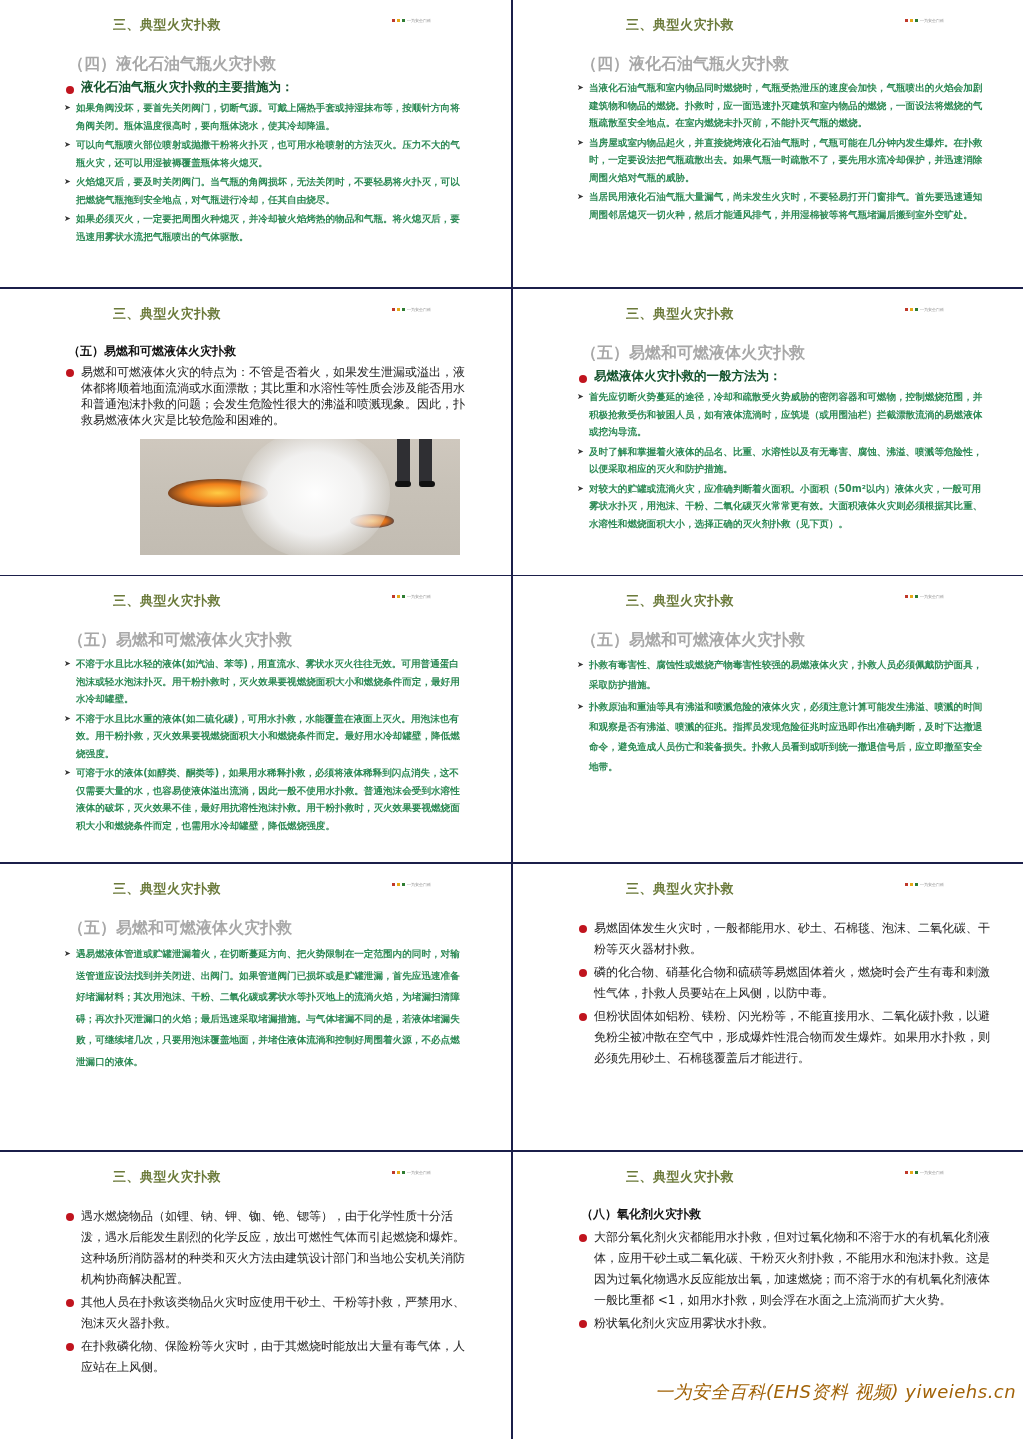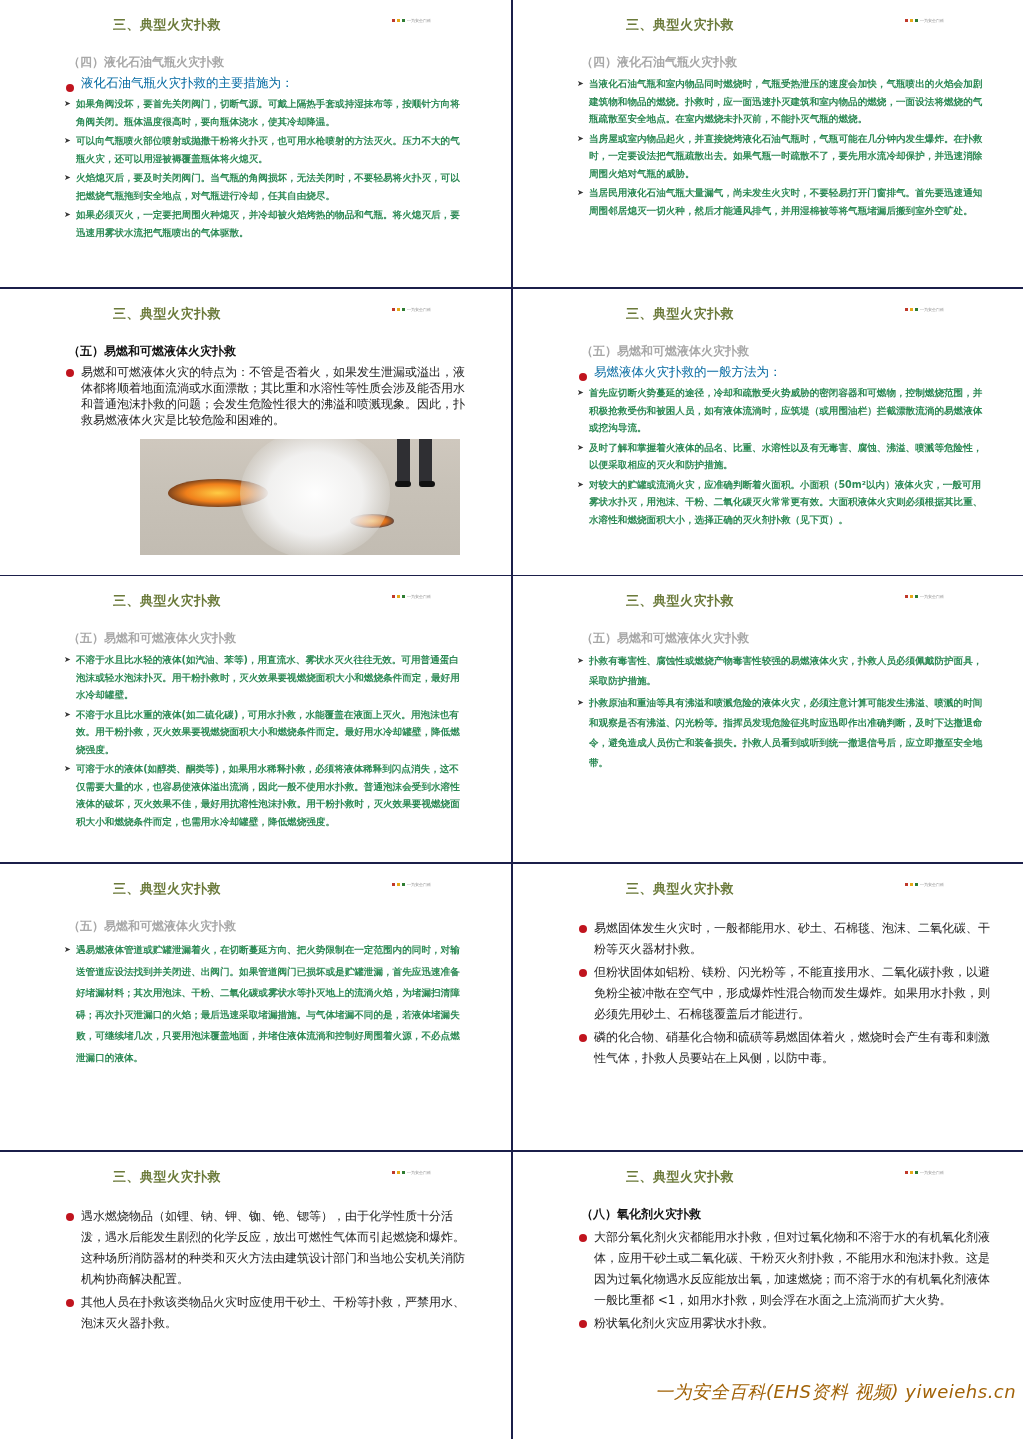--- a/index.html
+++ b/index.html
@@ -22,27 +22,27 @@
     }
     .slide .logo {
       position: absolute; top: 18px; left: 392px; display: flex; align-items: center; gap: 2px;
       font-size: 4px; color: #888;
     }
     .logo .blk { display: inline-block; width: 3px; height: 3px; }
     .slide .content {
       position: absolute; left: 64px; right: 44px; top: 54px;
     }
     .subhead-gray {
-      font-size: 12px; font-weight: bold; color: #a8a8a8; margin: 0 0 4px 4px;
+      font-size: 16px; font-weight: bold; color: #a8a8a8; margin: 0 0 4px 4px;
     }
     .subhead-dark {
       font-size: 12px; font-weight: bold; color: #111; margin: 0 0 4px 4px;
     }
     .lead {
-      display: flex; align-items: flex-end; font-size: 12.5px; font-weight: normal; color: #0369a1; margin-bottom: 3px;
+      display: flex; align-items: center; font-size: 12.5px; font-weight: bold; color: #14532d; margin-bottom: 3px;
     }
     .dot {
       flex: 0 0 auto; width: 8px; height: 8px; border-radius: 50%; background: #c0141e; margin: 5px 7px 0 2px;
     }
     .g-item {
       display: flex; align-items: flex-start; font-size: 9.6px; font-weight: bold; color: #2e8b57; line-height: 17.5px; margin-bottom: 2px;
     }
     .g-item.loose { line-height: 20px; }
     .arrow {
       flex: 0 0 auto; width: 12px; font-size: 8px; color: #333; margin-top: 0px;
@@ -239,21 +239,21 @@
       <span>一为安全百科</span>
     </div>
     <div class="content" style="left:64px;right:40px">
       <div class="subhead-gray">（五）易燃和可燃液体火灾扑救</div>
       <div class="g-item loose">
           <span class="arrow">➤</span>
           <span> 扑救有毒害性、腐蚀性或燃烧产物毒害性较强的易燃液体火灾，扑救人员必须佩戴防护面具，采取防护措施。</span>
         </div>
       <div class="g-item loose">
           <span class="arrow">➤</span>
-          <span>扑救原油和重油等具有沸溢和喷溅危险的液体火灾，必须注意计算可能发生沸溢、喷溅的时间和观察是否有沸溢、闪光粉等。指挥员发现危险征兆时应迅即作出准确判断，及时下达撤退命令，避免造成人员伤亡和装备损失。扑救人员看到或听到统一撤退信号后，应立即撤至安全地带。</span>
+          <span>扑救原油和重油等具有沸溢和喷溅危险的液体火灾，必须注意计算可能发生沸溢、喷溅的时间和观察是否有沸溢、喷溅的征兆。指挥员发现危险征兆时应迅即作出准确判断，及时下达撤退命令，避免造成人员伤亡和装备损失。扑救人员看到或听到统一撤退信号后，应立即撤至安全地带。</span>
         </div>
     </div>
   </div>
 
   <div class="slide" style="left:0;top:864px">
     <div class="title">三、典型火灾扑救</div>
     <div class="logo">
       <span class="blk" style="background:#c0392b"></span>
         <span class="blk" style="background:#e6a817"></span>
         <span class="blk" style="background:#2e7d32"></span>
@@ -276,45 +276,49 @@
         <span class="blk" style="background:#2e7d32"></span>
       <span>一为安全百科</span>
     </div>
     <div class="content" style="left:64px;right:30px">
       <div class="b-item">
           <span class="dot"></span>
           <span>易燃固体发生火灾时，一般都能用水、砂土、石棉毯、泡沫、二氧化碳、干粉等灭火器材扑救。</span>
         </div>
       <div class="b-item">
           <span class="dot"></span>
+          <span>磷的化合物、硝基化合物和硫磺等易燃固体着火，燃烧时会产生有毒和刺激性气体，扑救人员要站在上风侧，以防中毒。</span>
+        </div>
+      <div class="b-item">
+          <span class="dot"></span>
           <span>但粉状固体如铝粉、镁粉、闪光粉等，不能直接用水、二氧化碳扑救，以避免粉尘被冲散在空气中，形成爆炸性混合物而发生爆炸。如果用水扑救，则必须先用砂土、石棉毯覆盖后才能进行。</span>
         </div>
-      <div class="b-item">
-          <span class="dot"></span>
-          <span>磷的化合物、硝基化合物和硫磺等易燃固体着火，燃烧时会产生有毒和刺激性气体，扑救人员要站在上风侧，以防中毒。</span>
-        </div>
     </div>
   </div>
 
   <div class="slide" style="left:0;top:1152px">
     <div class="title">三、典型火灾扑救</div>
     <div class="logo">
       <span class="blk" style="background:#c0392b"></span>
         <span class="blk" style="background:#e6a817"></span>
         <span class="blk" style="background:#2e7d32"></span>
       <span>一为安全百科</span>
     </div>
     <div class="content" style="left:64px;right:40px">
       <div class="b-item">
           <span class="dot"></span>
           <span>遇水燃烧物品（如锂、钠、钾、铷、铯、锶等），由于化学性质十分活泼，遇水后能发生剧烈的化学反应，放出可燃性气体而引起燃烧和爆炸。这种场所消防器材的种类和灭火方法由建筑设计部门和当地公安机关消防机构协商解决配置。</span>
         </div>
       <div class="b-item">
           <span class="dot"></span>
           <span>其他人员在扑救该类物品火灾时应使用干砂土、干粉等扑救，严禁用水、泡沫灭火器扑救。</span>
+        </div>
+      <div class="b-item">
+          <span class="dot"></span>
+          <span>在扑救磷化物、保险粉等火灾时，由于其燃烧时能放出大量有毒气体，人应站在上风侧。</span>
         </div>
     </div>
   </div>
 
   <div class="slide" style="left:513px;top:1152px">
     <div class="title">三、典型火灾扑救</div>
     <div class="logo">
       <span class="blk" style="background:#c0392b"></span>
         <span class="blk" style="background:#e6a817"></span>
         <span class="blk" style="background:#2e7d32"></span>

